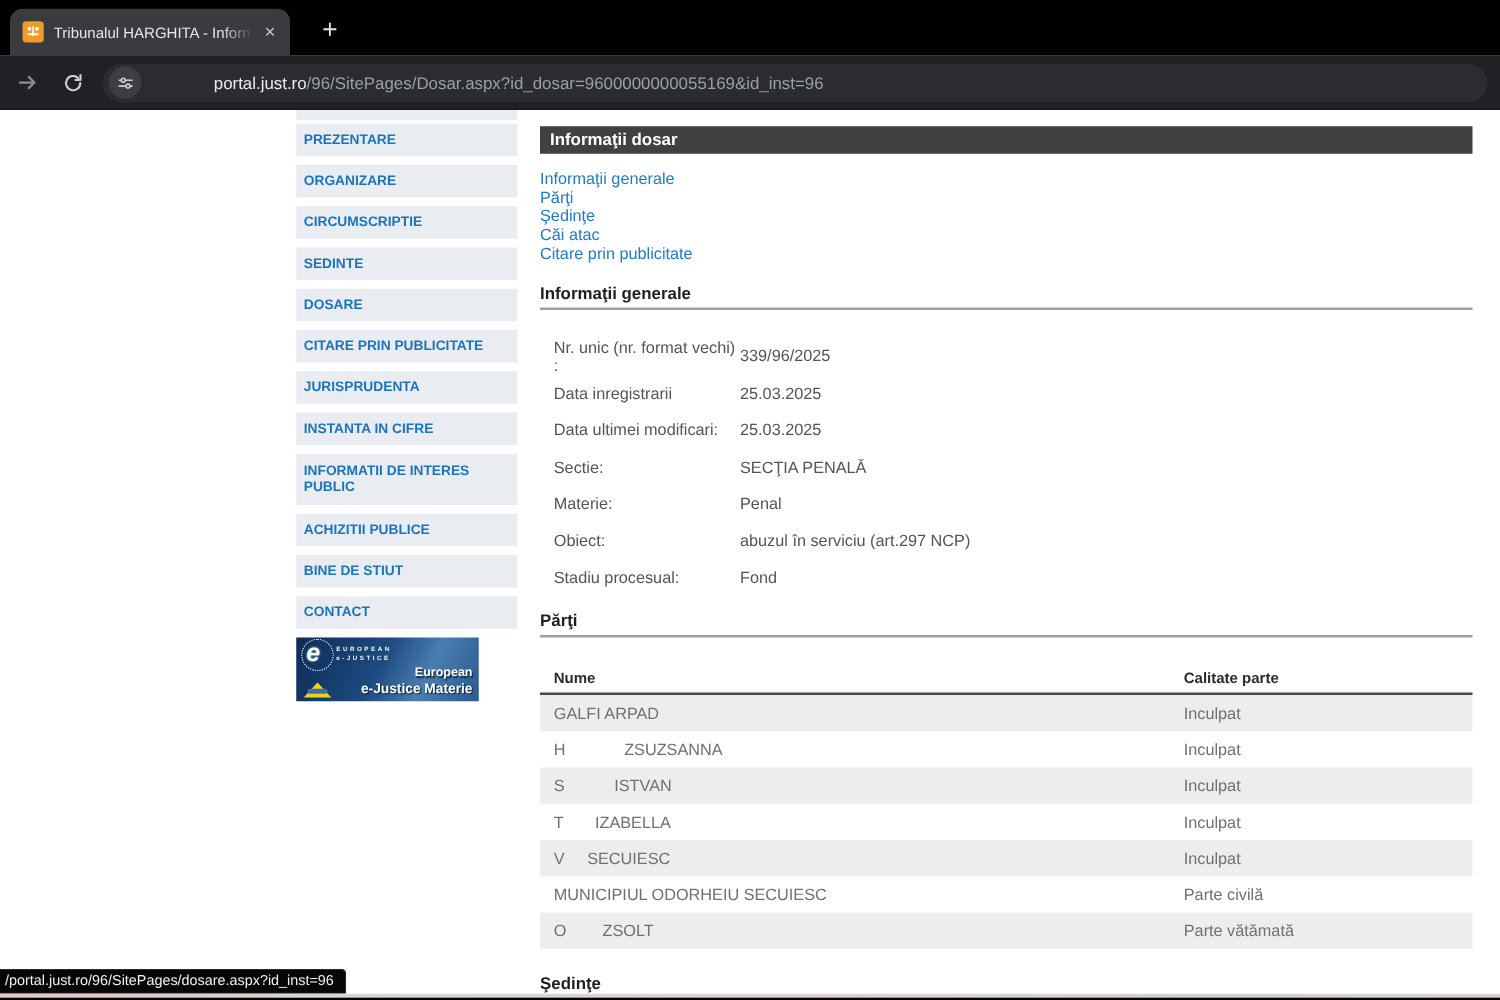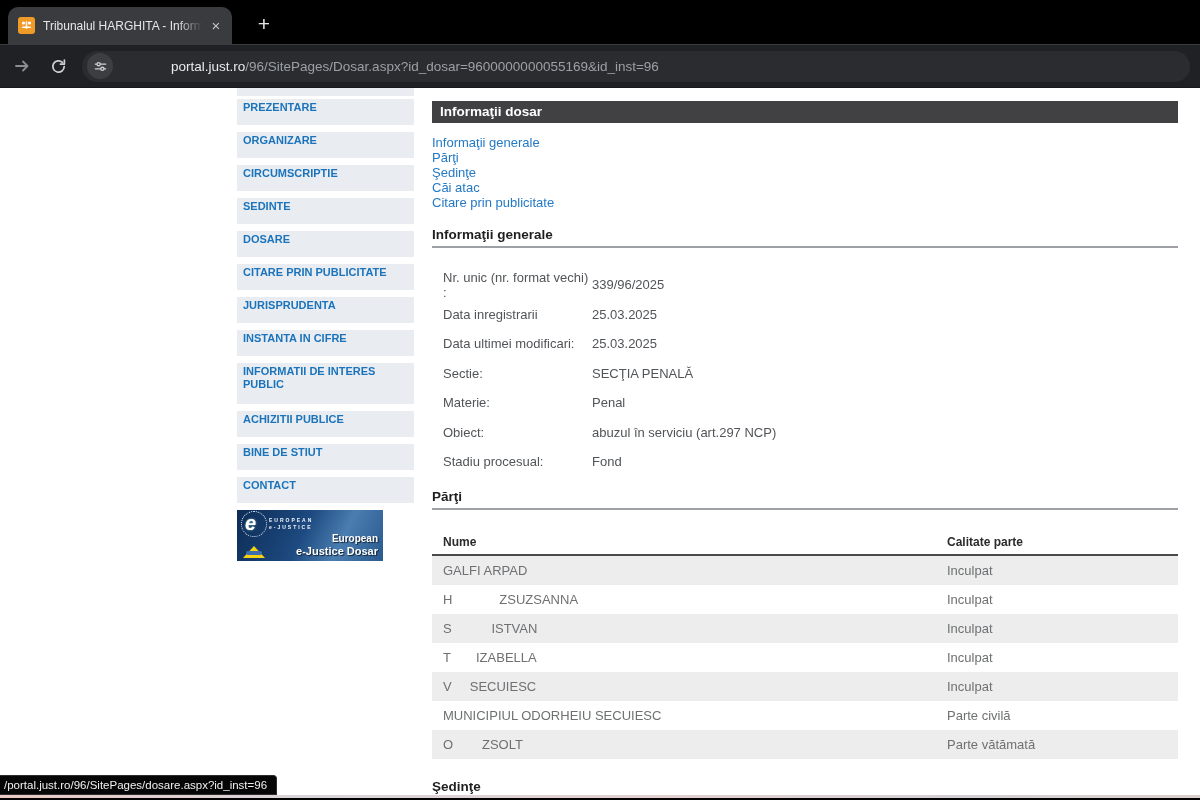--- a/index.html
+++ b/index.html
@@ -35,21 +35,21 @@
   .url .host { color:#e9eaed; }
   .url .path { color:#9aa0a6; }
 
   
   .page { position:relative; height:710px; background:#ffffff; overflow:hidden; }
 
   
   .sidebar { position:absolute; left:237px; top:0; width:177px; }
   .side-sliver { height:8px; background:#e9edf2; margin-bottom:3px; }
   .side-item { background:#e9edf2; color:#1b74bb; font-weight:bold; font-size:11px;
-    line-height:13px; min-height:26px; margin-bottom:7px; display:flex; 
+    line-height:13px; min-height:26px; margin-bottom:7px; display:flex; align-items:center;
     padding:2px 6px; cursor:pointer; }
   .banner { position:relative; width:146px; height:51px; margin-top:4px; overflow:hidden;
     background:linear-gradient(115deg,#0d2c55 0%,#1d4a80 45%,#4a7db0 70%,#2a5a8e 100%);
     cursor:pointer; }
   .banner .estars { position:absolute; left:8px; top:2px; color:#fff;
     font-size:20px; font-weight:bold; font-style:italic; text-shadow:0 0 2px #9cc; }
   .banner .dots { position:absolute; left:4px; top:1px; width:26px; height:26px;
     border:1px dotted #e8f0ff; border-radius:50%; }
   .banner .logoline { position:absolute; left:32px; color:#f2f6fb; font-size:5px;
     letter-spacing:2px; font-weight:bold; }
@@ -183,21 +183,21 @@
           <span>CONTACT</span>
         </div>
 
       <div class="banner">
         <span class="dots"></span>
         <span class="estars">e</span>
         <span class="logoline l1">EUROPEAN</span>
         <span class="logoline l2">e-JUSTICE</span>
         <span class="scale"></span>
         <span class="cap cap1">European</span>
-        <span class="cap cap2">e-Justice Dosar</span>
+        <span class="cap cap2">e-Justice Materie</span>
       </div>
     </div>
 
     <div class="content">
       <div class="page-header">Informaţii dosar</div>
 
       <div class="quick-links">
         <a>Informaţii generale</a>
         <a>Părţi</a>
         <a>Şedinţe</a>

